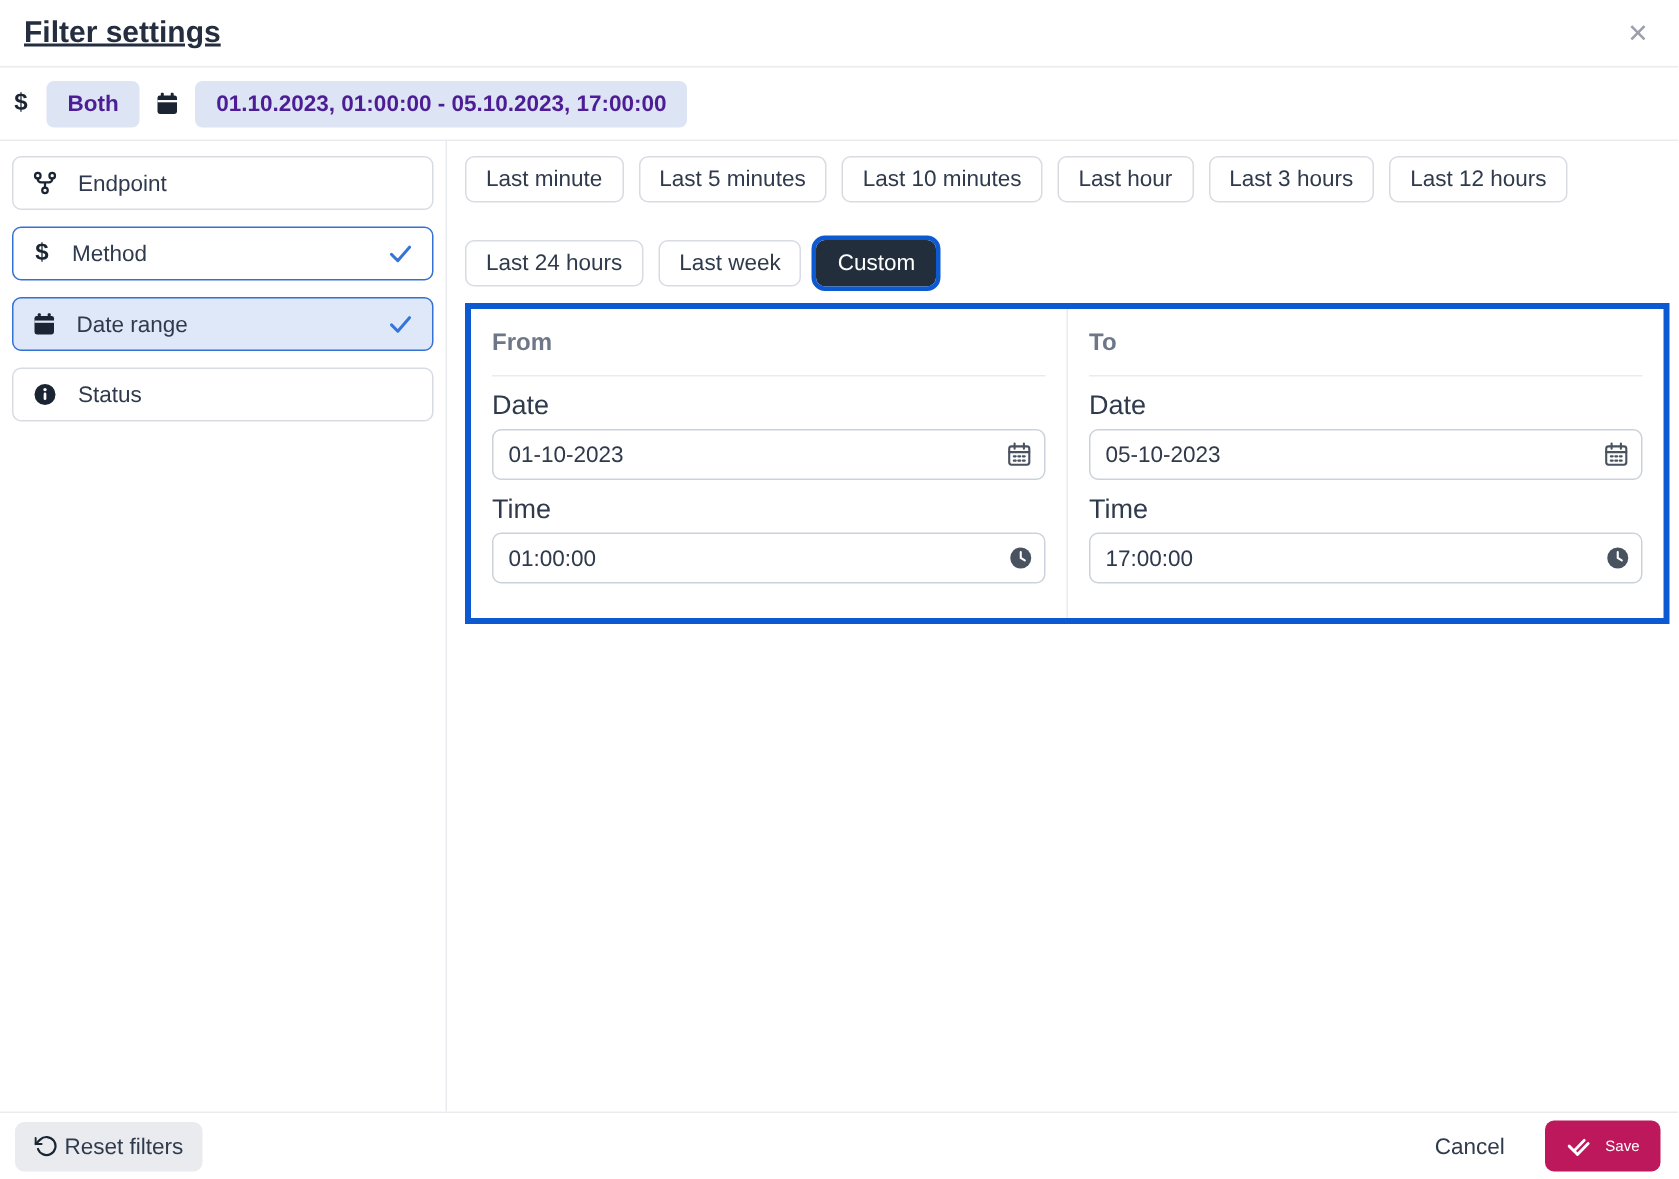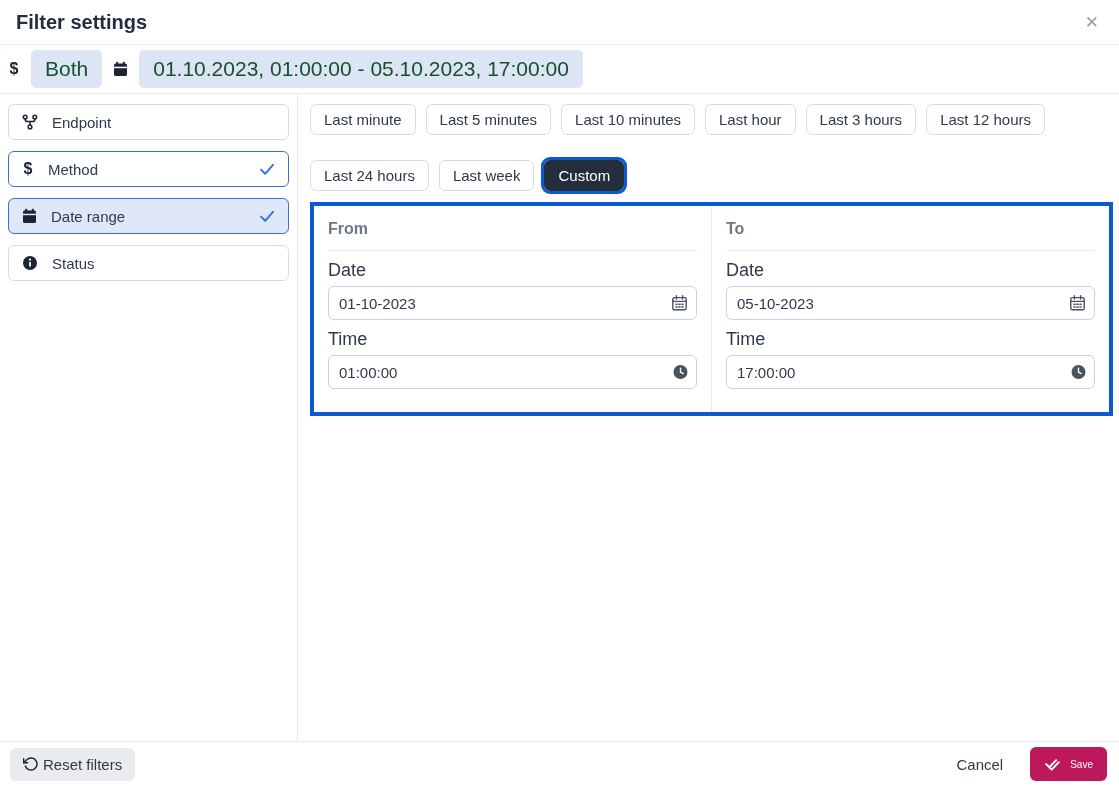--- a/index.html
+++ b/index.html
@@ -11,36 +11,36 @@
     background:#fff;
     overflow:hidden;
   }
   .modal { display:flex; flex-direction:column; height:100%; }
 
   
   .hdr {
     display:flex; align-items:center; justify-content:space-between;
     height:45px; padding:0 16px; border-bottom:1px solid #e9ebee;
   }
-  .hdr-title { font-size:20px; font-weight:600; color:#242e3f; }
+  .hdr-title { font-size:20px; font-weight:600; color:#242e3f;text-decoration:underline; }
   .close-btn {
     background:none; border:none; cursor:pointer;
     font-size:17px; color:#99a0aa; line-height:1; padding:2px 4px;
     font-family:inherit;
   }
 
   
   .chiprow {
     display:flex; align-items:center; gap:11px;
     height:49px; padding:0 16px 0 8px; border-bottom:1px solid #e9ebee;
   }
   .dollar-glyph { font-weight:700; font-size:16px; color:#1b2433; width:12px; text-align:center; }
   .chip {
     background:#dde4f4; border-radius:5px; padding:7px 14px;
-    font-size:21px; color:#14532d; cursor:pointer;
+    font-size:15px; color:#4c1d95; cursor:pointer;font-weight:bold;
   }
   .icon-flex { display:flex; align-items:center; }
 
   
   .body { flex:1; display:flex; min-height:0; }
   .sidebar { width:298px; flex:0 0 298px; border-right:1px solid #e9ebee; padding:10px 8px; }
   .side-item {
     display:flex; align-items:center; gap:14px;
     height:36px; padding:0 13px; margin-bottom:11px;
     border:1px solid #d8dce2; border-radius:6px; background:#fff;

